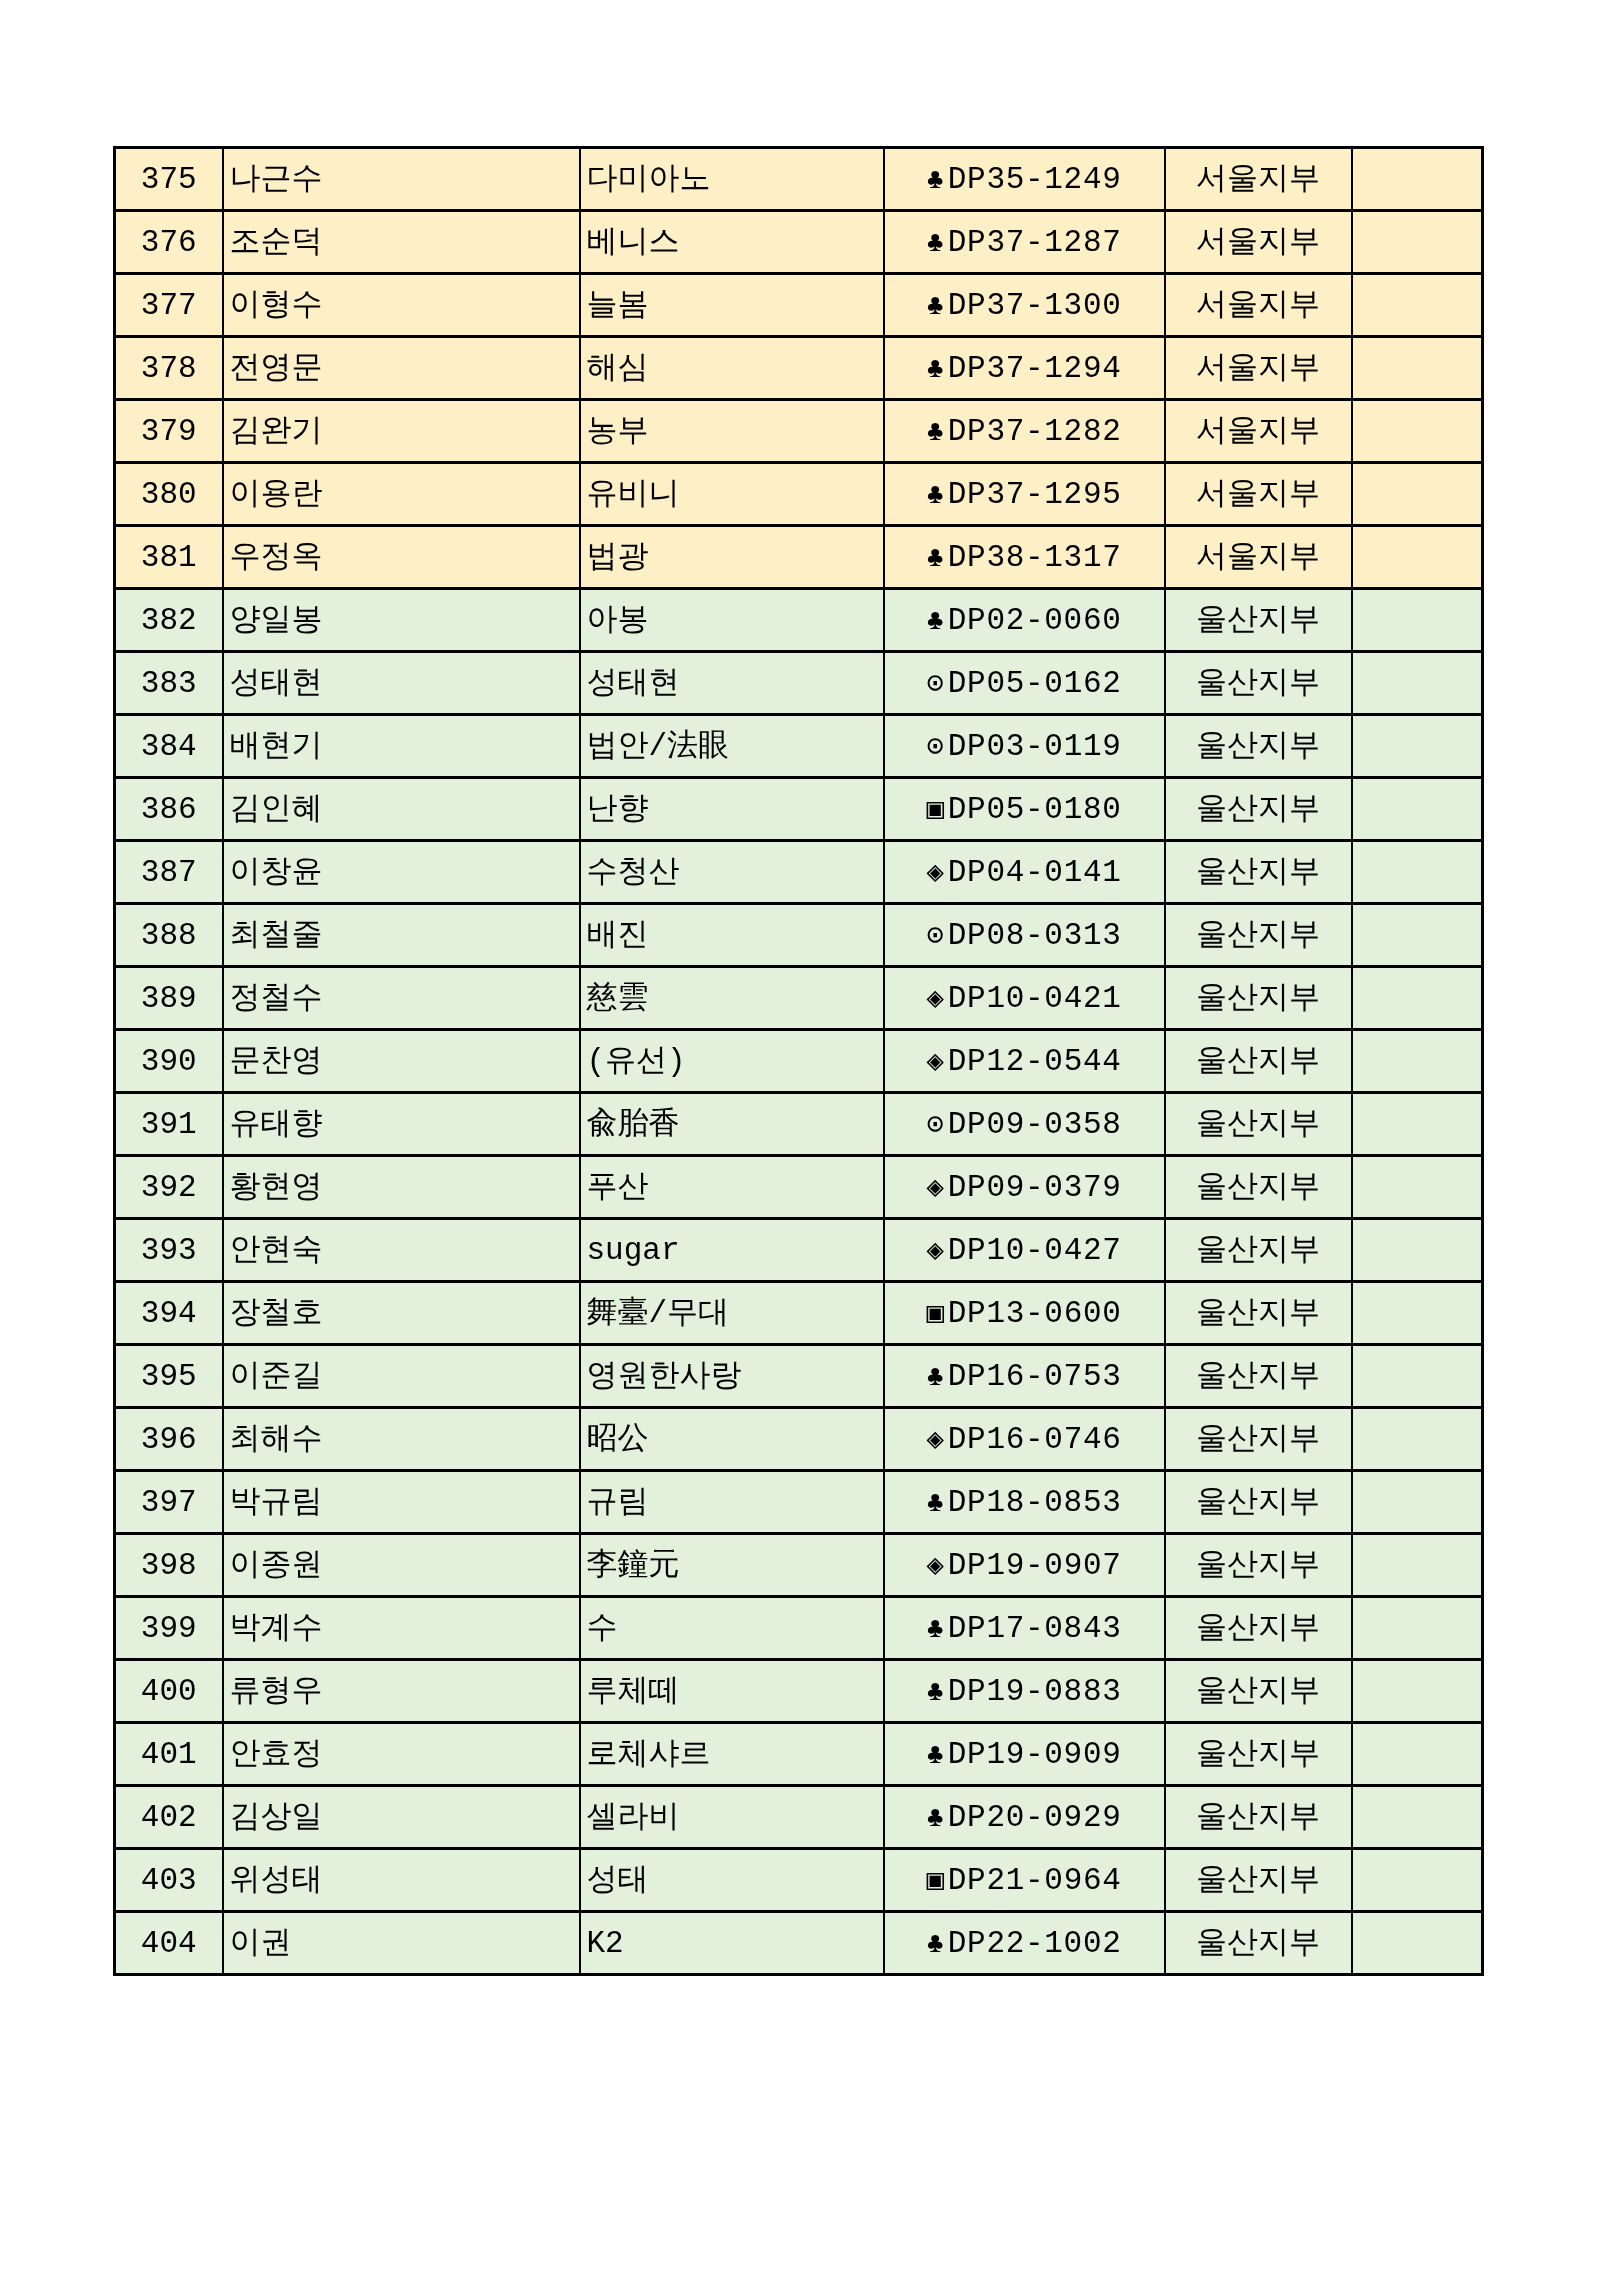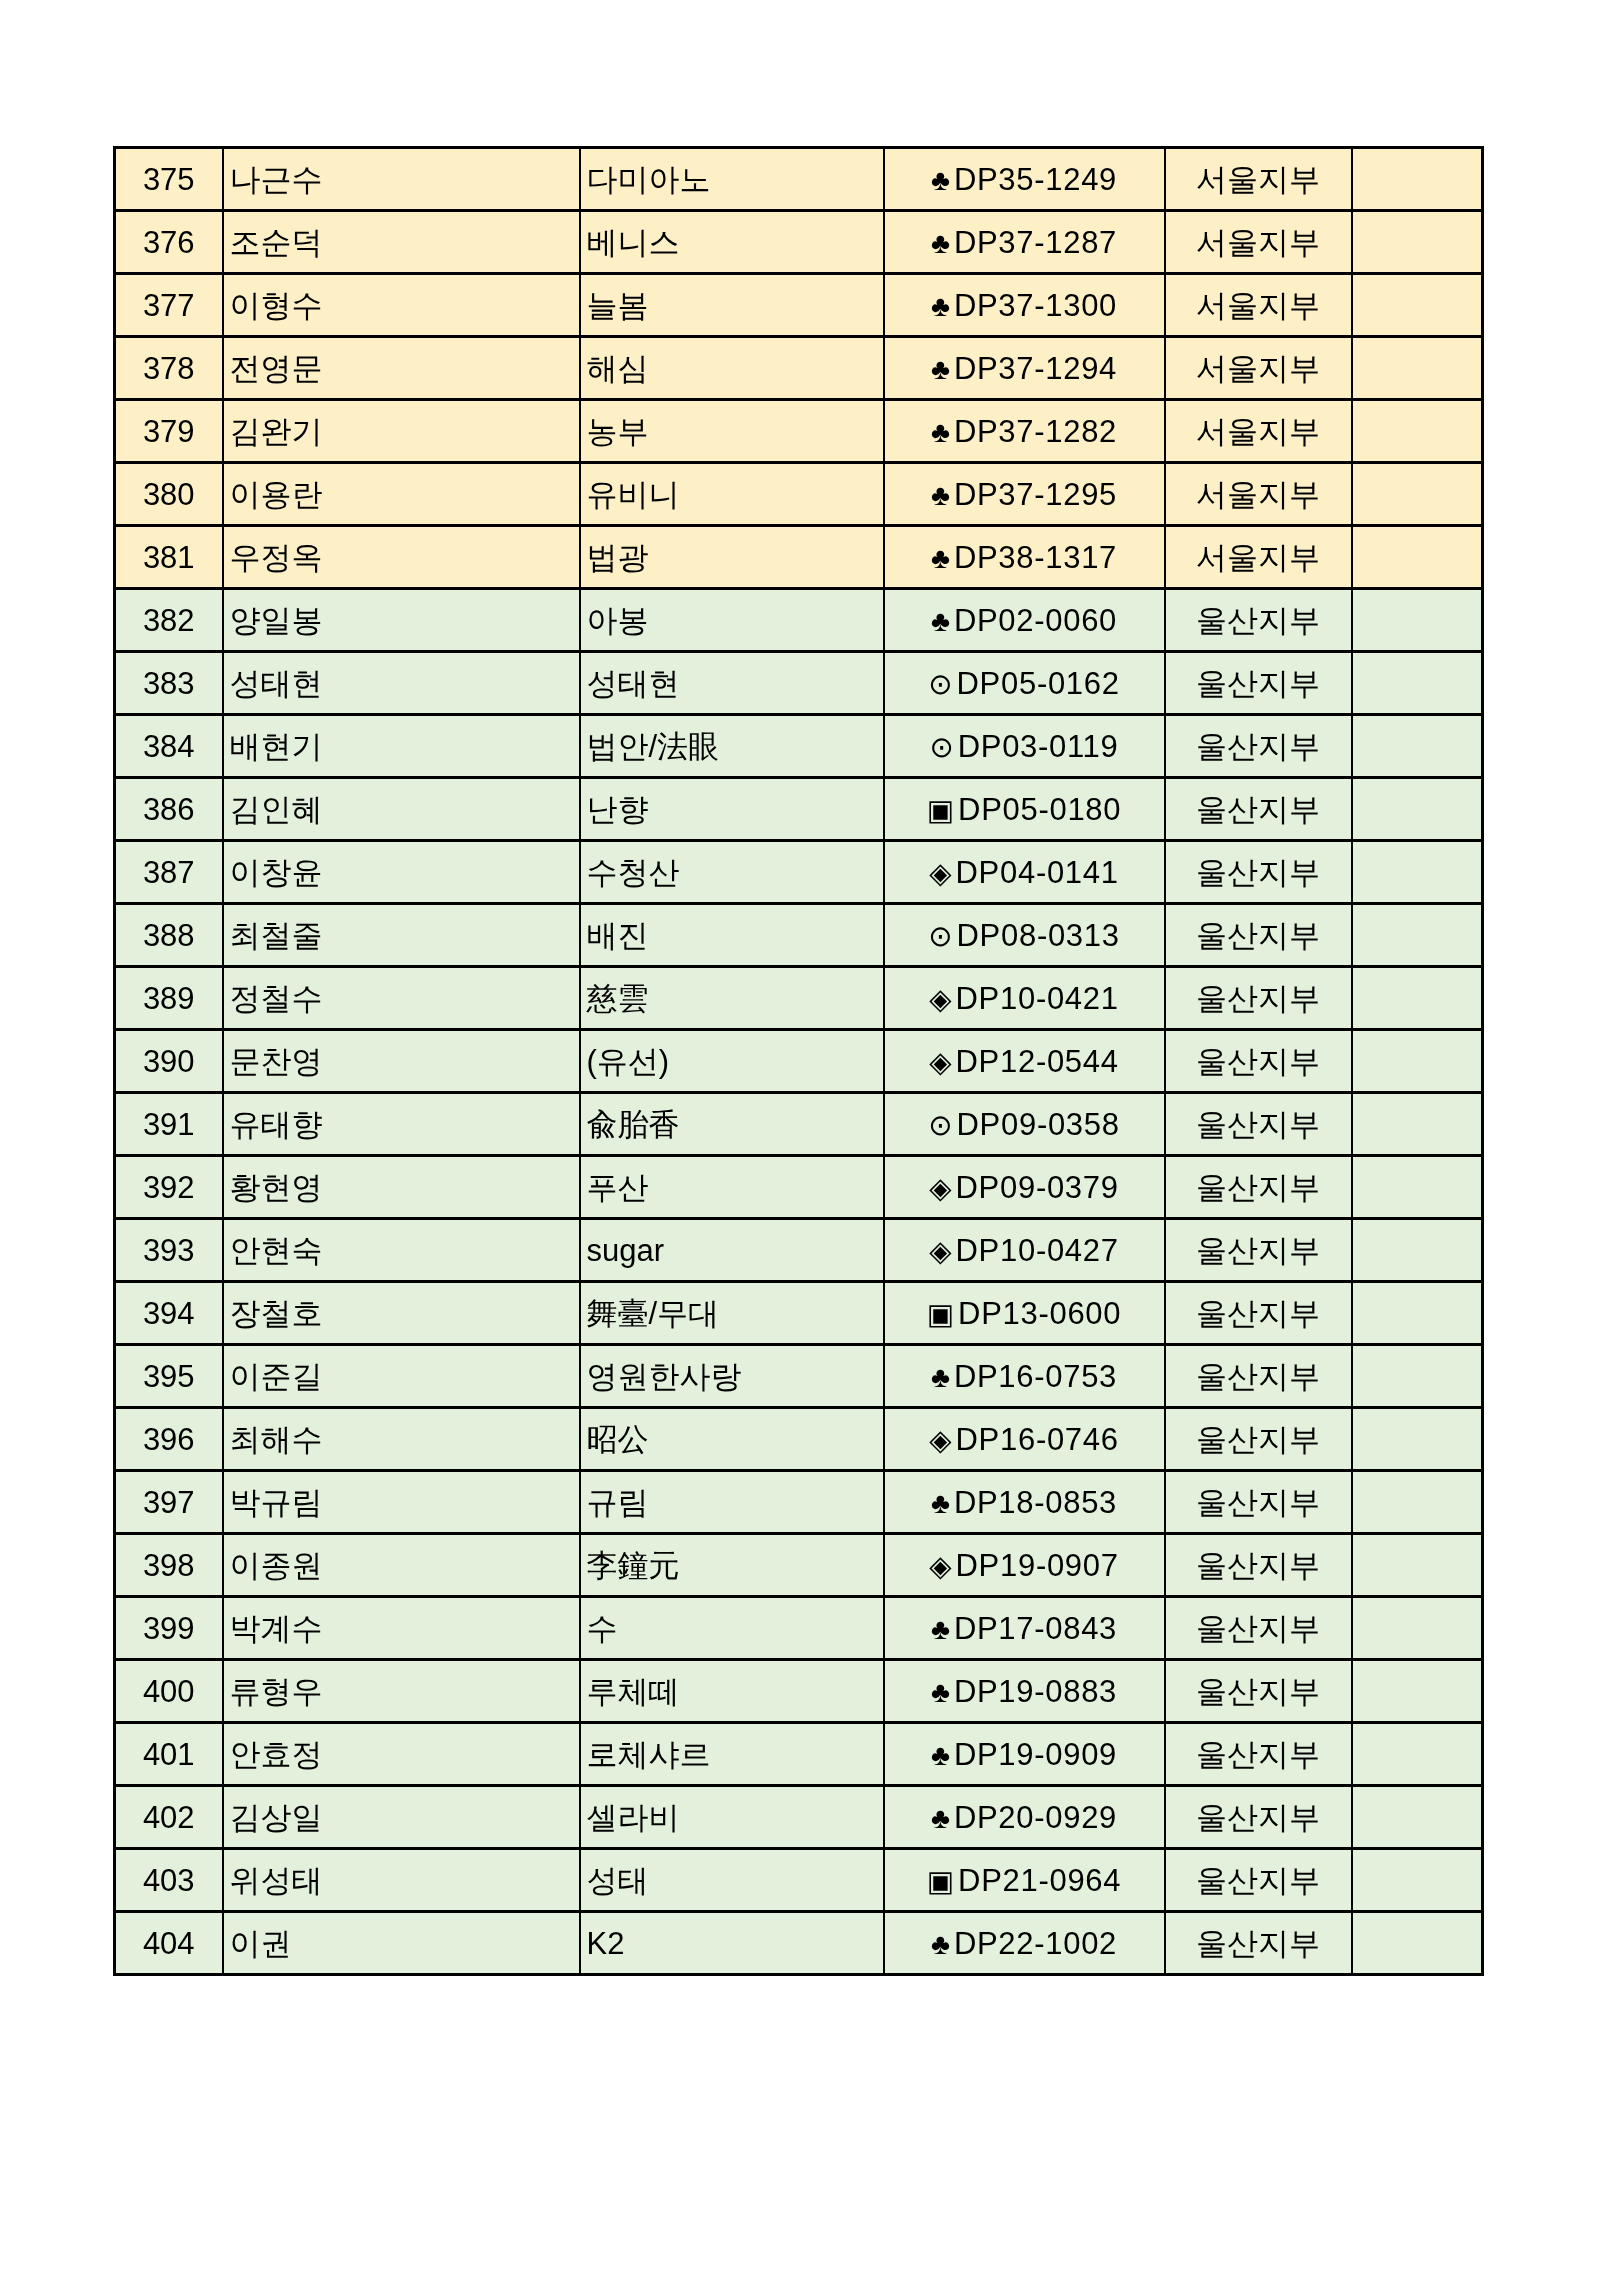--- a/index.html
+++ b/index.html
@@ -9,21 +9,21 @@
     --text:#000000;
     --page-bg:#FFFFFF;
   }
   *{margin:0;padding:0;box-sizing:border-box;}
   html,body{background:#888;}
   .page{
     position:relative;
     width:1623px;
     height:2295px;
     background:var(--page-bg);
-    font-family:Liberation Sans, sans-serif;
+    font-family:Liberation Mono, monospace;
     color:var(--text);
     overflow:hidden;
   }
   table.roster{
     position:absolute;
     left:113px;
     top:146px;
     width:1368px;
     table-layout:fixed;
     border-collapse:collapse;

